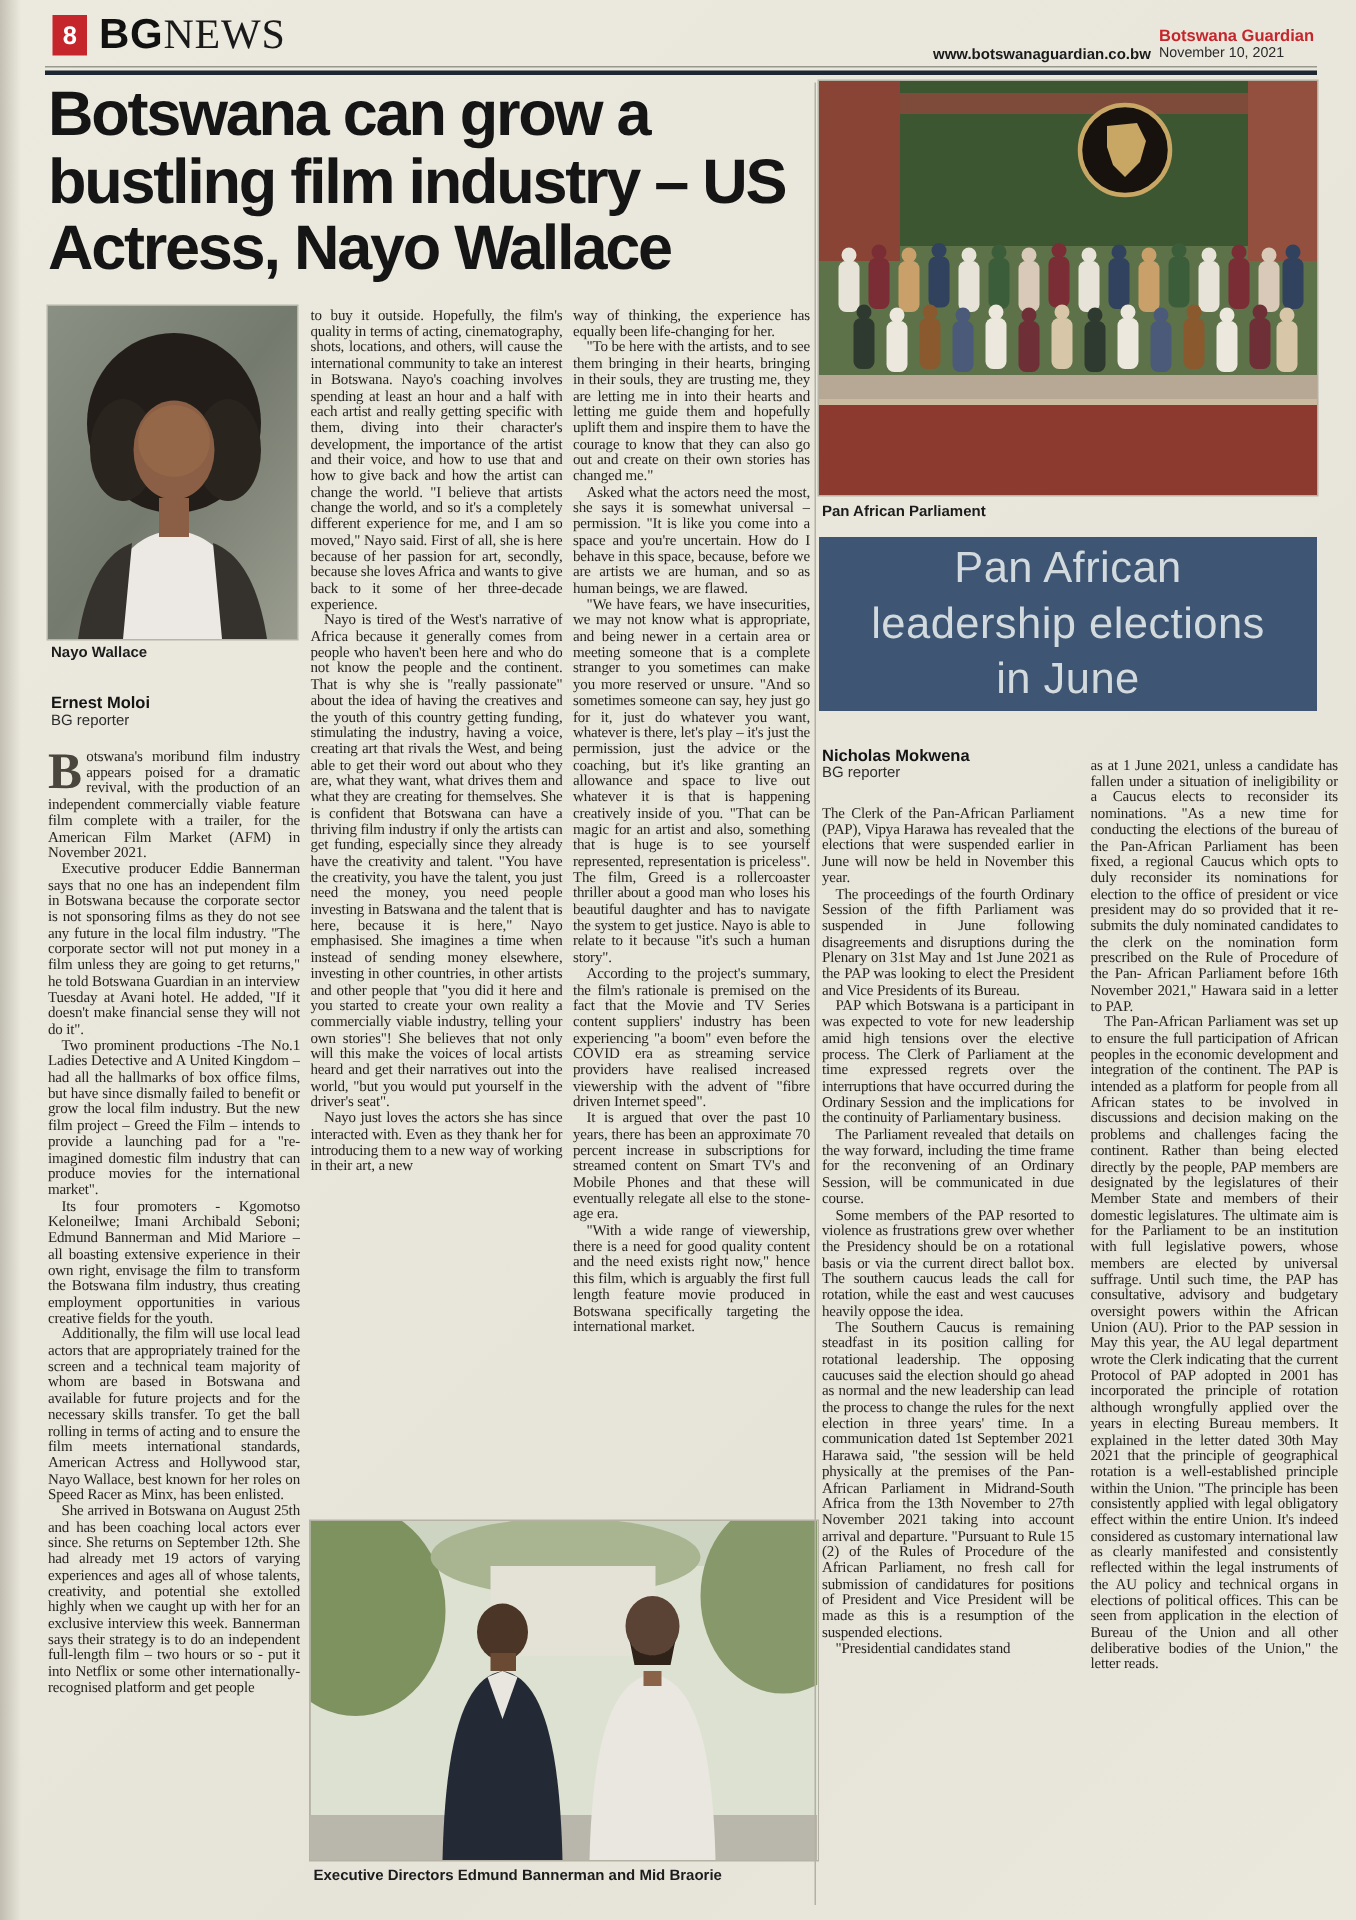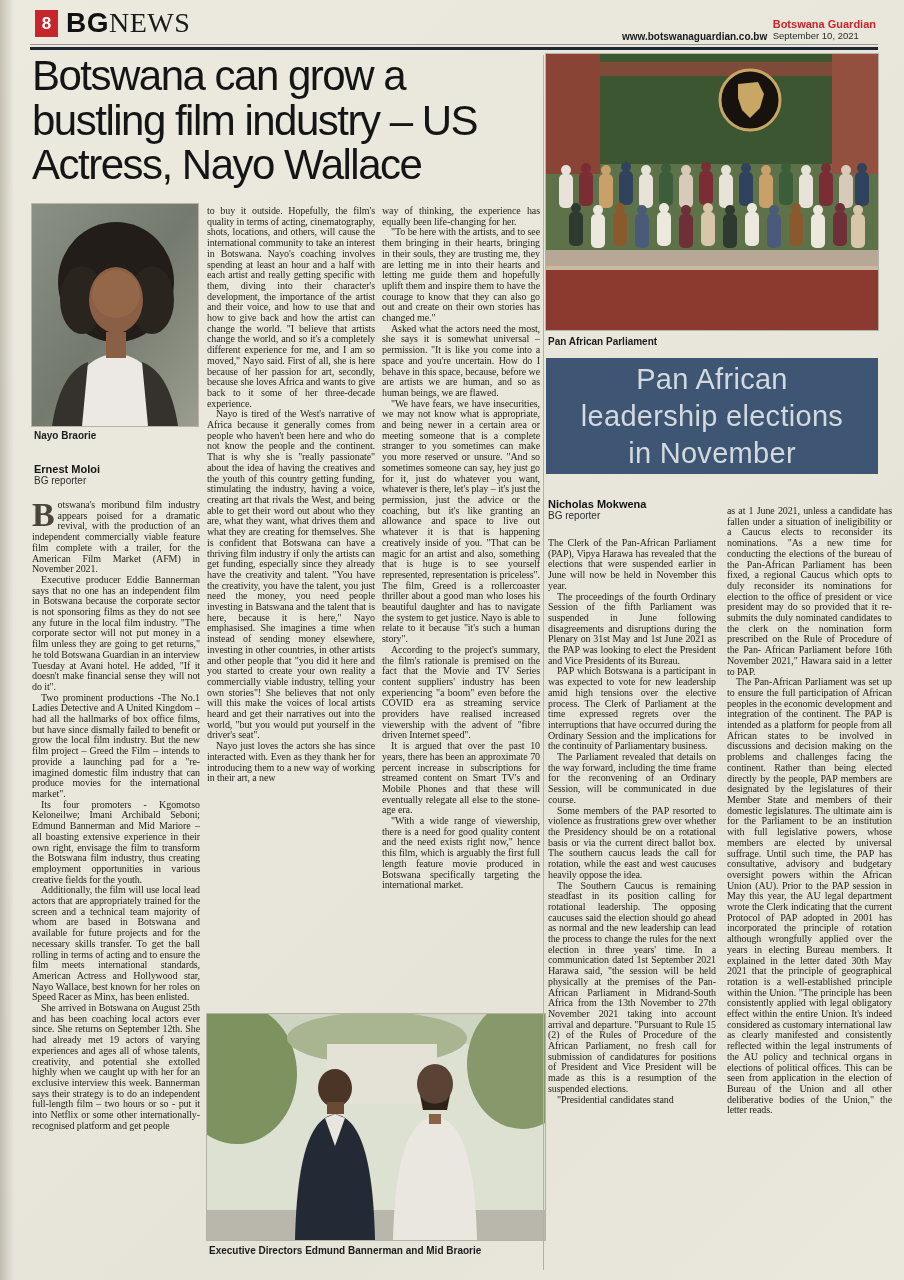--- a/index.html
+++ b/index.html
@@ -19,21 +19,21 @@
   .siteurl{position:absolute;left:622px;top:31px;font-family:"Liberation Sans",sans-serif;
         font-weight:bold;font-size:10px;color:#1a1a1a;}
   .masthead{position:absolute;right:28px;top:18px;text-align:left;}
   .masthead .brand{font-family:"Liberation Sans",sans-serif;font-weight:bold;font-size:11px;color:#c5262c;}
   .masthead .date{font-family:"Liberation Sans",sans-serif;font-size:9.5px;color:#2a2a2a;}
   .header-rule{position:absolute;left:30px;right:26px;top:44px;height:1px;background:#9a978c;}
   .header-rule2{position:absolute;left:30px;right:26px;top:47px;height:3px;background:#1d2733;}
 
   
   .headline{position:absolute;left:32px;top:54px;width:508px;
-        font-family:"Liberation Sans",sans-serif;font-weight:normal;font-size:42px;
+        font-family:"Liberation Sans",sans-serif;font-weight:bold;font-size:42px;
         line-height:1.06;letter-spacing:-1.5px;color:#151515;white-space:pre-line;}
   .col{position:absolute;overflow:hidden;font-size:10px;line-height:10.7px;
         text-align:justify;letter-spacing:-.1px;}
   .col p{margin:0;text-indent:9px;}
   .col p:first-child{text-indent:0;}
   p.dropcap::first-letter{float:left;font-size:34px;line-height:26px;padding:2px 3px 0 0;
         font-weight:bold;color:#4a463e;font-family:"Liberation Serif",serif;}
   .caption{position:absolute;font-family:Liberation Sans, sans-serif;font-weight:bold;
         font-size:10px;color:#1c1c1c;}
   .byline{position:absolute;font-family:"Liberation Sans",sans-serif;}
@@ -55,21 +55,21 @@
 <div class="page">
   <div class="edge-shadow"></div>
 
   <div class="pagenum">8</div>
   <div class="section">
     <span class="bg">BG</span><span class="news">NEWS</span>
   </div>
   <div class="siteurl">www.botswanaguardian.co.bw</div>
   <div class="masthead">
     <div class="brand">Botswana Guardian</div>
-    <div class="date">September 10, 2021</div>
+    <div class="date">November 10, 2021</div>
   </div>
   <div class="header-rule"></div>
   <div class="header-rule2"></div>
 
   <div class="headline">Botswana can grow a
 bustling film industry – US
 Actress, Nayo Wallace</div>
 
   <div class="photo" style="left:32px;top:204px;width:166px;height:222px;">
     <svg width="166" height="222" viewBox="0 0 166 222">
@@ -85,21 +85,21 @@
       <ellipse cx="50" cy="96" rx="22" ry="34" fill="#2a241f"></ellipse>
       <ellipse cx="120" cy="96" rx="22" ry="34" fill="#2a241f"></ellipse>
       <ellipse cx="84" cy="96" rx="27" ry="33" fill="#8a5f45"></ellipse>
       <ellipse cx="84" cy="90" rx="24" ry="24" fill="#936747"></ellipse>
       <path d="M30 222 C38 168 62 150 84 150 C106 150 130 168 138 222 Z" fill="#ece9e4"></path>
       <path d="M20 222 C26 182 40 164 56 158 L50 222 Z" fill="#35322d"></path>
       <path d="M146 222 C140 182 126 164 110 158 L116 222 Z" fill="#35322d"></path>
       <rect x="74" y="128" width="20" height="26" fill="#8a5f45"></rect>
     </svg>
   </div>
-  <div class="caption" style="left:34px;top:430px;">Nayo Braorie</div>
+  <div class="caption" style="left:34px;top:430px;">Nayo Wallace</div>
   <div class="byline" style="left:34px;top:463px;">
     <div class="name">Ernest Moloi</div>
     <div class="role">BG reporter</div>
   </div>
 
   <div class="col" style="left:32px;top:500px;width:168px;height:772px;">
       <p class="dropcap">Botswana's moribund film industry appears poised for a dramatic revival, with the production of an independent commercially viable feature film complete with a trailer, for the American Film Market (AFM) in November 2021.</p>
       <p>Executive producer Eddie Bannerman says that no one has an independent film in Botswana because the corporate sector is not sponsoring films as they do not see any future in the local film industry. "The corporate sector will not put money in a film unless they are going to get returns," he told Botswana Guardian in an interview Tuesday at Avani hotel.  He added, "If it doesn't make financial sense they will not do it".</p>
       <p>Two prominent productions -The No.1 Ladies Detective and A United Kingdom – had all the hallmarks of box office films, but have since dismally failed to benefit or grow the local film industry. But the new film project – Greed the Film – intends to provide a launching pad for a "re-imagined domestic film industry that can produce movies for the international market".</p>
       <p>Its four promoters - Kgomotso Keloneilwe; Imani Archibald Seboni; Edmund Bannerman and Mid Mariore – all boasting extensive experience in their own right, envisage the film to transform the Botswana film industry, thus creating employment opportunities in various creative fields for the youth.</p>
@@ -201,21 +201,21 @@
       <rect y="196" width="332" height="34" fill="#b7a795"></rect>
       <rect y="214" width="332" height="62" fill="#8c3a30"></rect>
       <rect y="212" width="332" height="4" fill="#caba9f"></rect>
     </svg>
   </div>
   <div class="caption" style="left:548px;top:336px;">Pan African Parliament</div>
 
   <div class="bluebox">
     <div class="t">Pan African
 leadership elections
-in November</div>
+in June</div>
   </div>
 
   <div class="byline" style="left:548px;top:498px;">
     <div class="name">Nicholas Mokwena</div>
     <div class="role">BG reporter</div>
   </div>
 
   <div class="col" style="left:548px;top:538px;width:168px;height:734px;">
       <p>The Clerk of the Pan-African Parliament (PAP), Vipya Harawa has revealed that the elections that were suspended earlier in June will now be held in November this year.</p>
       <p>The proceedings of the fourth Ordinary Session of the fifth Parliament was suspended in June following disagreements and disruptions during the Plenary on 31st May and 1st June 2021 as the PAP was looking to elect the President and Vice Presidents of its Bureau.</p>

